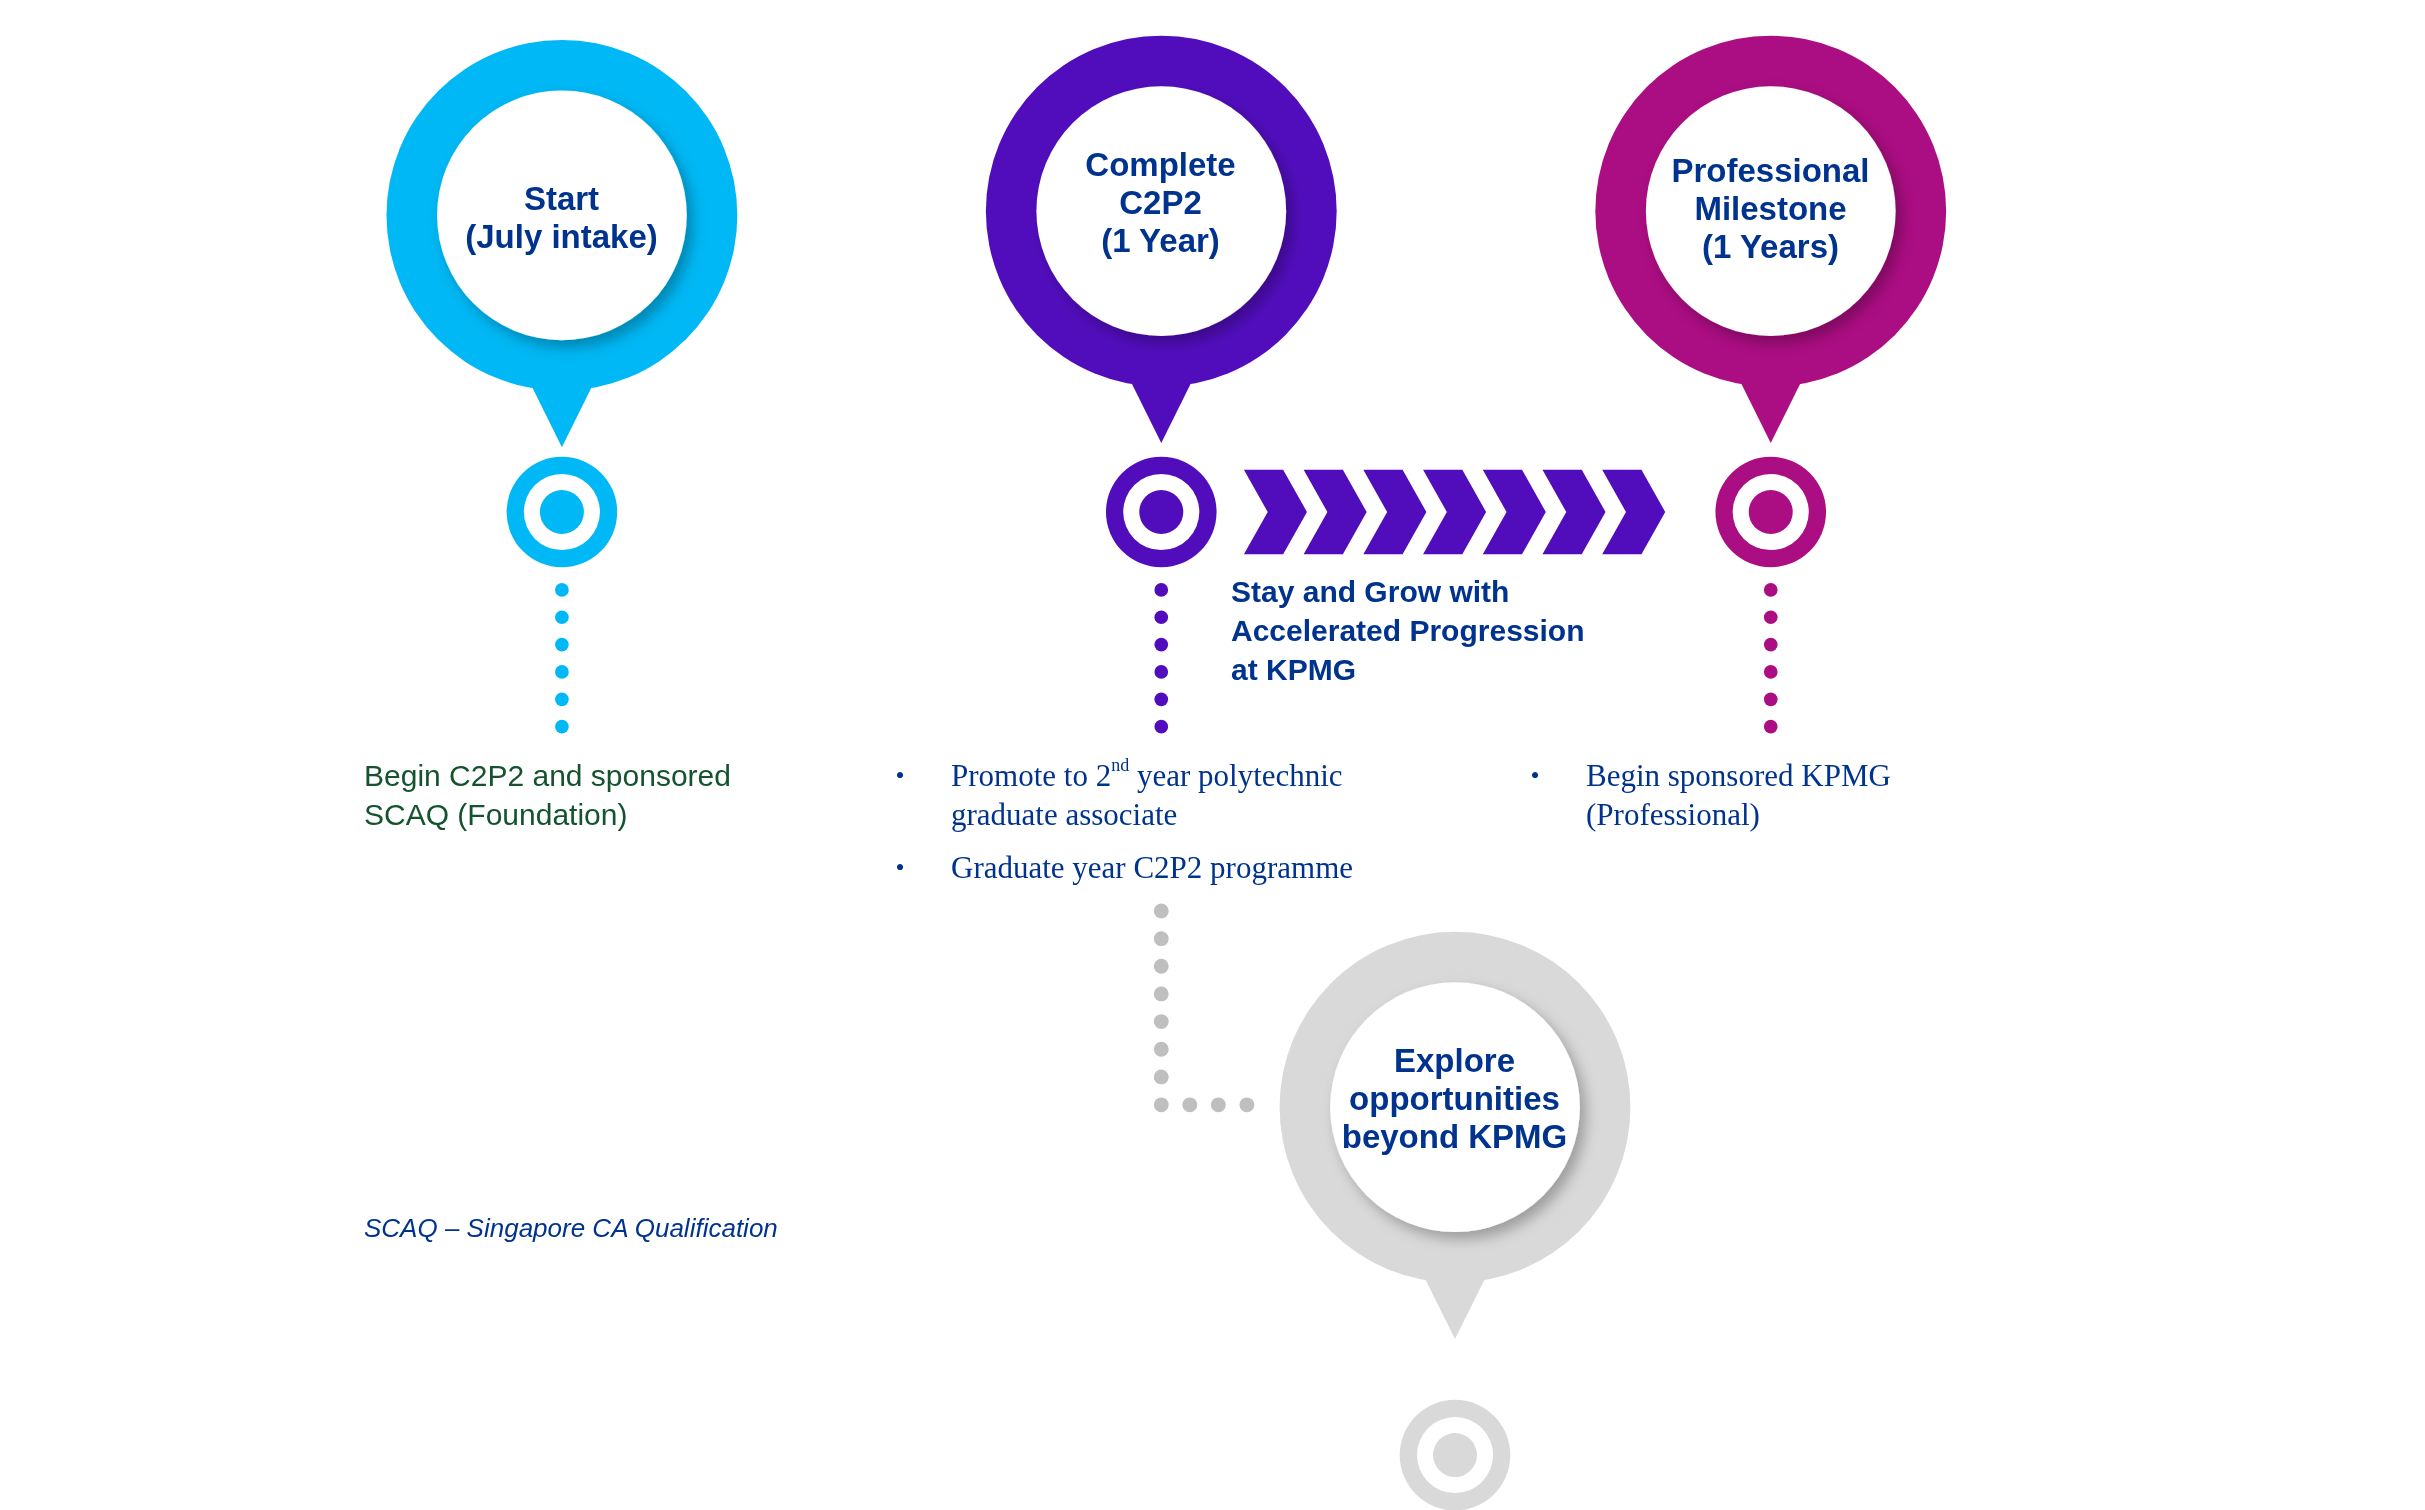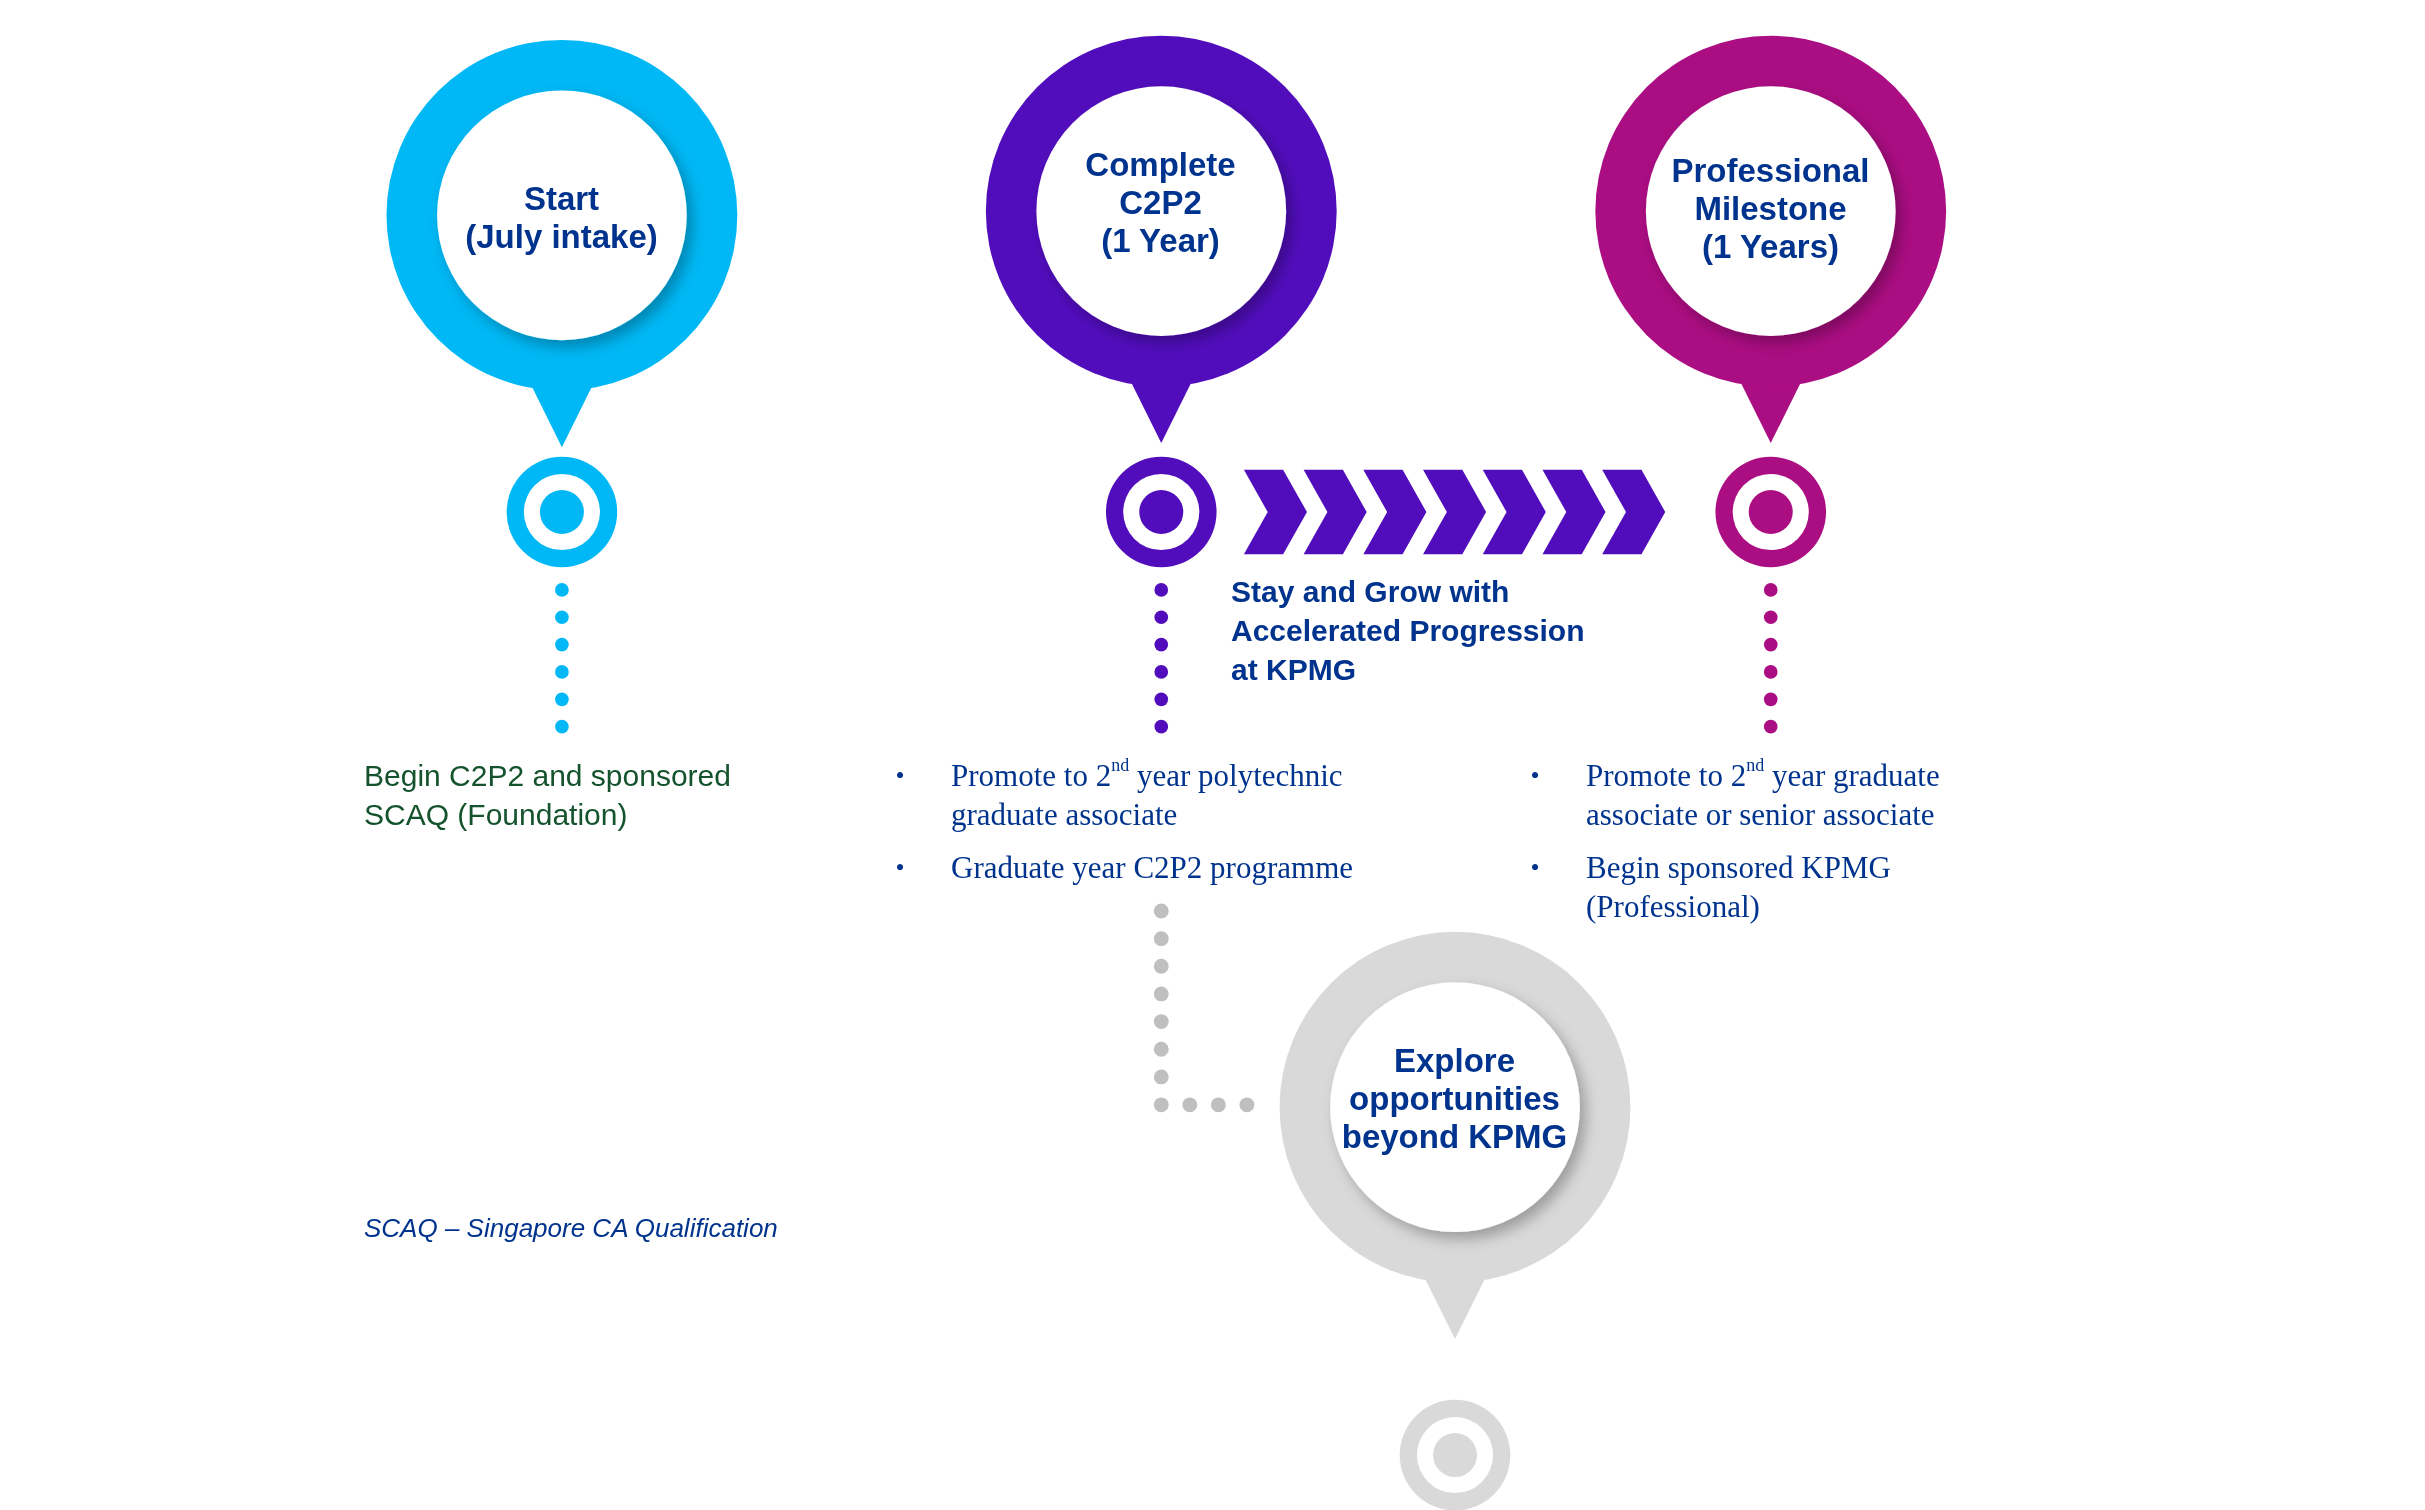--- a/index.html
+++ b/index.html
@@ -136,21 +136,20 @@
   <div>Begin C2P2 and sponsored</div>
   <div>SCAQ (Foundation)</div>
 </div>
 
 <ul class="bullets" style="left:892px; top:756px; width:559px;">
   <li><span>Promote to 2</span><sup>nd</sup><span> year polytechnic graduate associate</span></li>
   <li><span>Graduate year C2P2 programme</span></li>
 </ul>
 
 <ul class="bullets" style="left:1527px; top:756px; width:488px;">
-  <li><span>Promote to 2</span><sup>nd</sup><span> year graduate associate or senior associate</span></li>
   <li><span>Begin sponsored KPMG (Professional)</span></li>
 </ul>
 
 <div class="center-text" style="left:1231px; top:572px;">
   <span>Stay and Grow with</span>
   <span>Accelerated Progression</span>
   <span>at KPMG</span>
 </div>
 
 <div class="footnote" style="left:364px; top:1213px;">SCAQ – Singapore CA Qualification</div>

